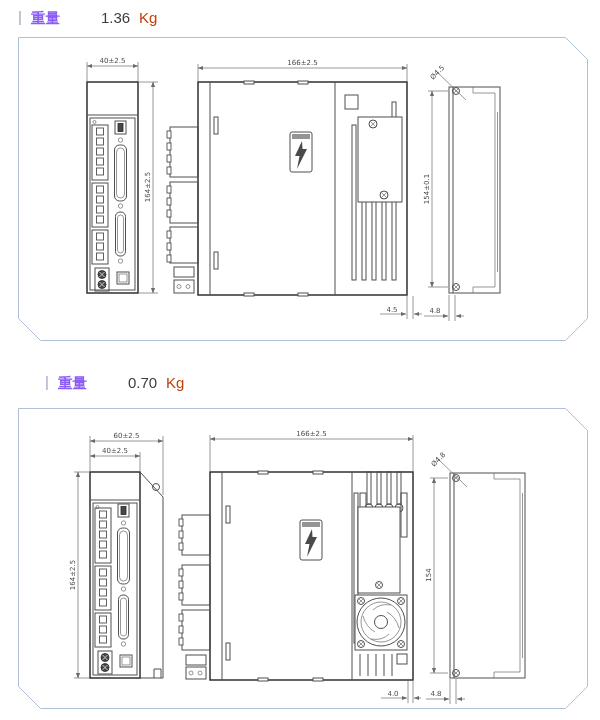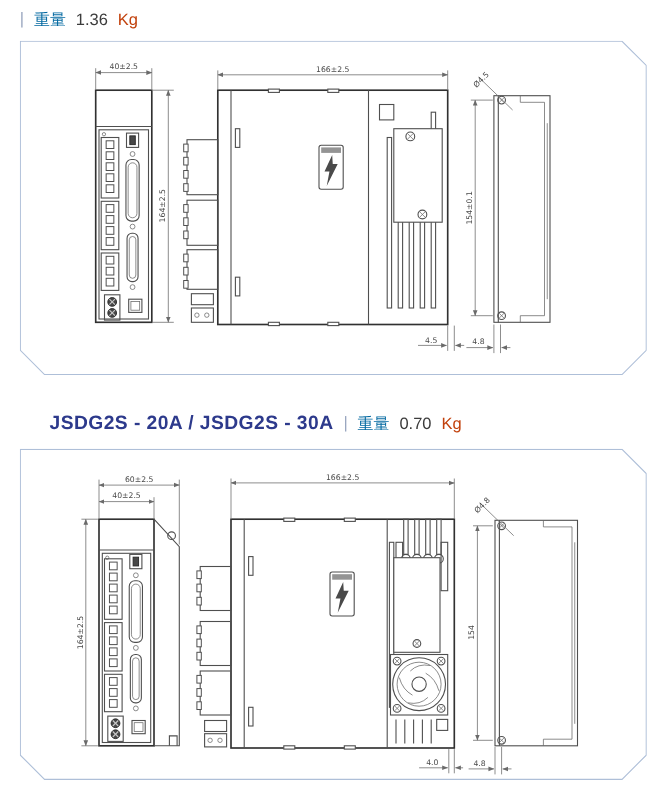--- a/index.html
+++ b/index.html
@@ -4,22 +4,22 @@
 <style>
   html,body{margin:0;padding:0;}
   body{
     width:600px;height:720px;position:relative;overflow:hidden;
     background:#ffffff;
     font-family:"Liberation Sans","DejaVu Sans",sans-serif;
   }
   .title-row{position:absolute;display:flex;align-items:baseline;gap:9px;white-space:nowrap;}
   .model{font-size:17.5px;font-weight:700;color:#2d3a8c;letter-spacing:.4px;}
   .sep{color:#9aa7c0;font-size:15px;position:relative;top:-1px;}
-  .w-label{font-size:14.5px;font-weight:400;color:#0369a1;}
-  .w-value{font-size:15px;color:#3c3c3c;}
+  .w-label{font-size:14.5px;font-weight:700;color:#8b5cf6;}
+  .w-value{font-size:15px;color:#3c3c3c;margin-left:32px;}
   .w-unit{font-size:15px;color:#c2410c;}
   svg{position:absolute;}
   
   .lb{fill:none;stroke:#313131;stroke-width:1.5;}       
   .ln{fill:none;stroke:#4f4f4f;stroke-width:1;}          
   .lt{fill:none;stroke:#6a6a6a;stroke-width:.7;}         
   .dim{fill:none;stroke:#757575;stroke-width:.75;}       
   .dtx{font:7px "DejaVu Sans",sans-serif;fill:#4a4a4a;}  
   .sq{fill:#ffffff;stroke:#4f4f4f;stroke-width:.9;}
   .wfill{fill:#ffffff;stroke:#4f4f4f;stroke-width:1;}
@@ -213,21 +213,20 @@
       <line class="dim" x1="431" y1="258" x2="431" y2="284"></line>
         <line class="dim" x1="437" y1="258" x2="437" y2="284"></line>
       <line class="dim" x1="406" y1="279" x2="430" y2="279" marker-end="url(#arw1)"></line>
       <line class="dim" x1="446" y1="279" x2="438" y2="279" marker-end="url(#arw1)"></line>
       <text class="dtx" x="417" y="276" text-anchor="middle">4.8</text>
     </g>
   </g>
 </svg>
 
 <div class="title-row" style="left:45px;top:374px;">
-  <span class="model">JSDG2S - 20A / JSDG2S - 30A</span>
   <span class="sep">|</span>
   <span class="w-label">重量</span>
   <span class="w-value">0.70</span>
   <span class="w-unit">Kg</span>
 </div>
 
 <svg style="left:18px;top:408px;" width="570" height="301" viewBox="0 0 570 301">
   <defs>
     <marker id="arw2" viewBox="0 0 10 10" refX="9.5" refY="5" markerWidth="7" markerHeight="7" orient="auto-start-reverse">
       <path d="M0,1 L10,5 L0,9 z" fill="#6a6a6a"></path>

